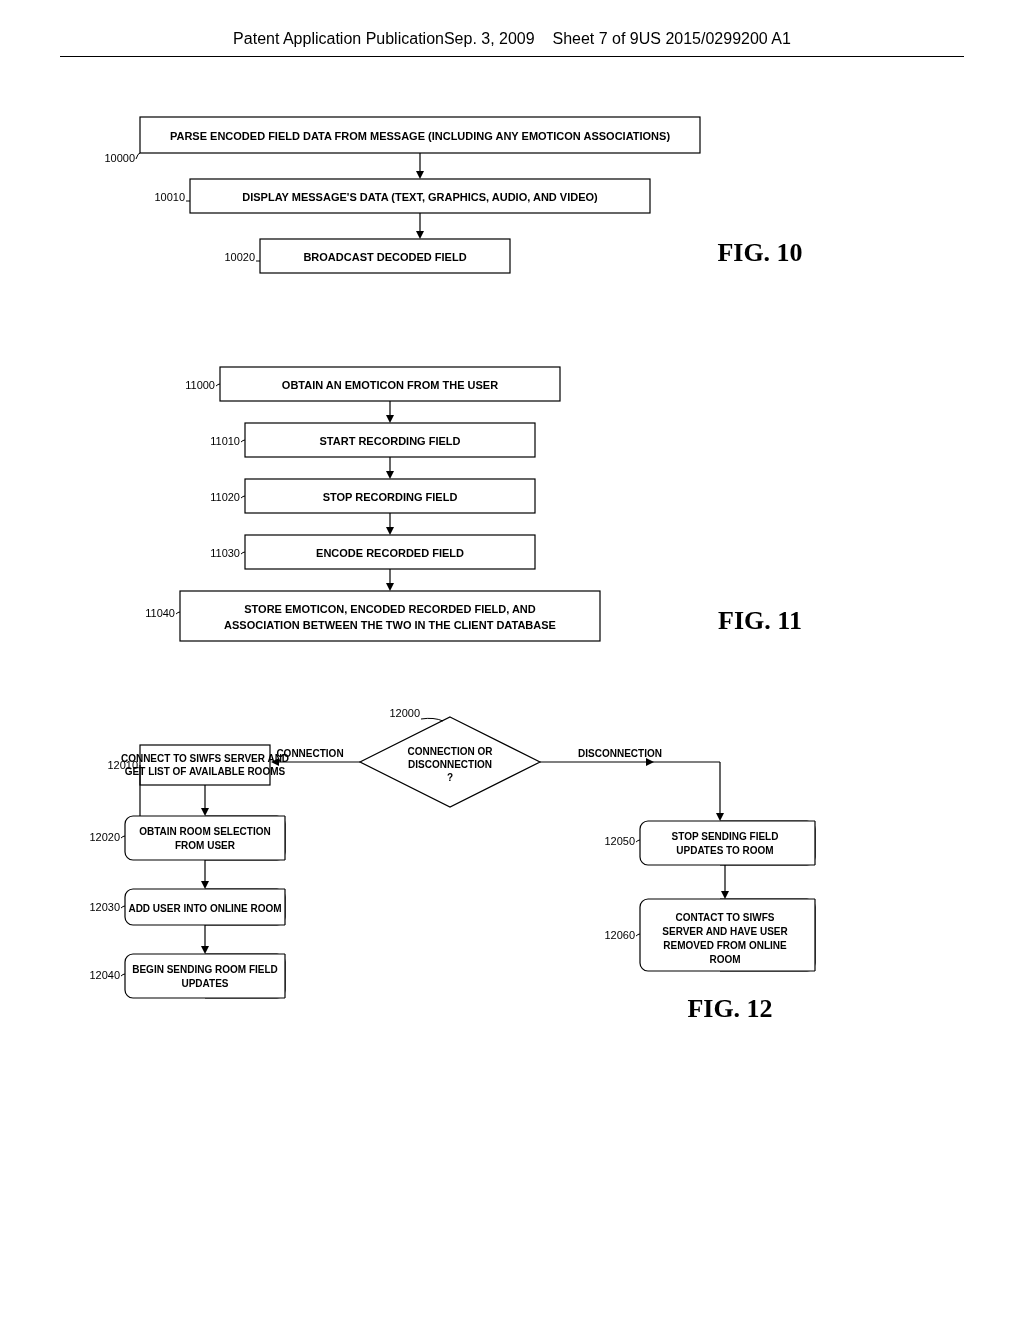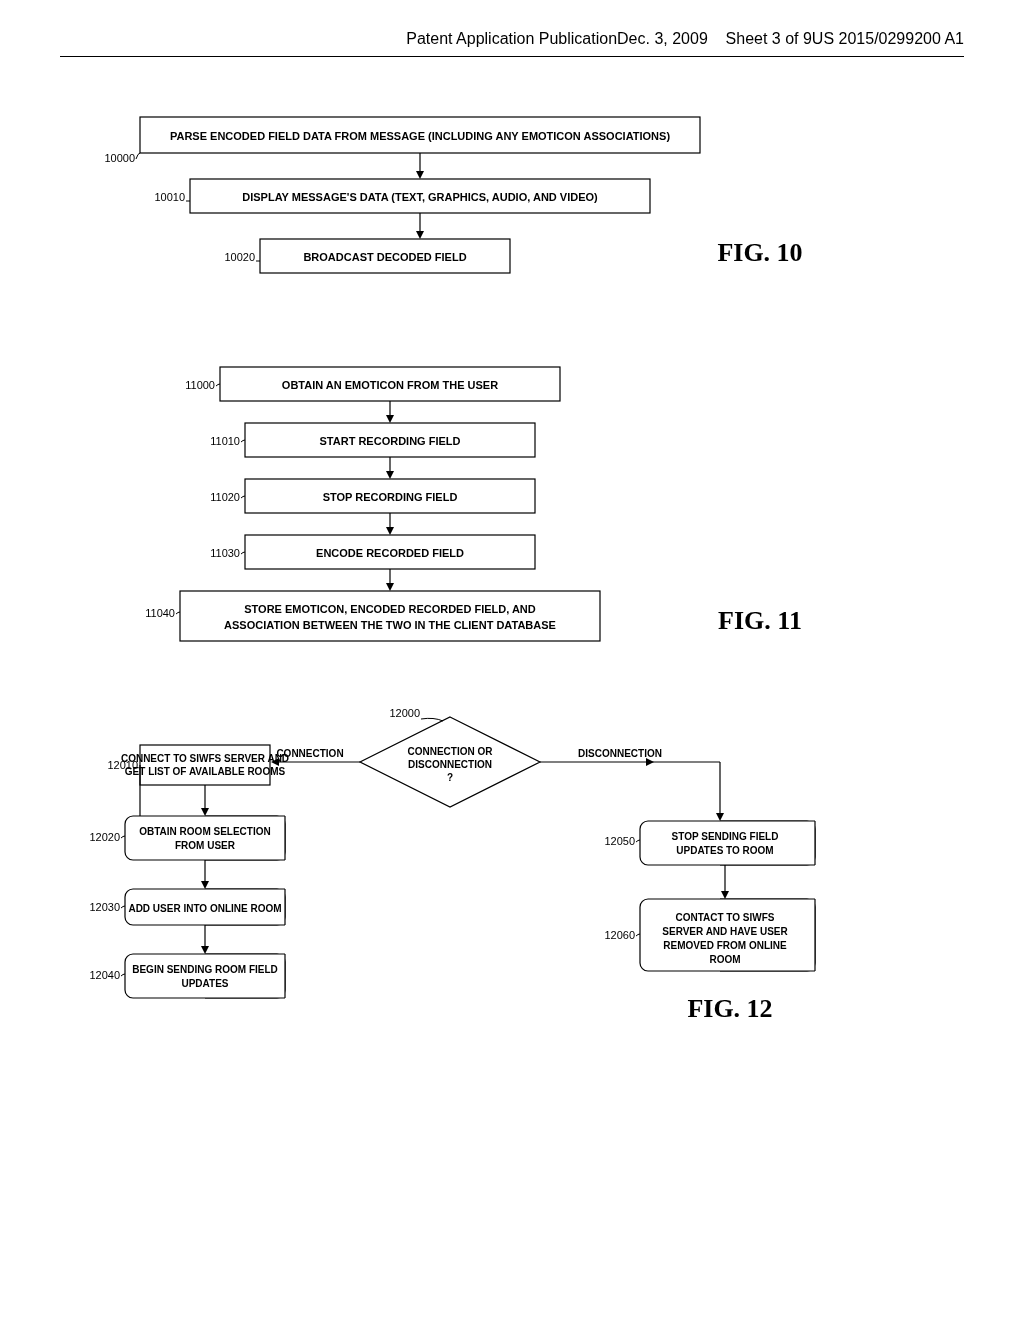--- a/index.html
+++ b/index.html
@@ -16,21 +16,21 @@
       width: 1024px;
       min-height: 1320px;
       background: #fff;
       padding: 30px 60px;
       position: relative;
     }
 
     
     .header {
       display: flex;
-      justify-content: flex-end;
+      justify-content: center;
       align-items: center;
       border-bottom: 1px solid #000;
       padding-bottom: 8px;
       margin-bottom: 40px;
     }
 
     
     .diagram-section {
       margin-bottom: 50px;
       position: relative;
@@ -42,22 +42,22 @@
     }
   </style>
 </head>
 <body>
 
 <div class="page">
 
   <div class="header">
     <div>Patent Application Publication</div>
     <div>
-      <span>Dec. 3, 2009</span>&nbsp;&nbsp;&nbsp;
-      <span>Sheet 3 of 9</span>
+      <span>Sep. 3, 2009</span>&nbsp;&nbsp;&nbsp;
+      <span>Sheet 7 of 9</span>
     </div>
     <div>US 2015/0299200 A1</div>
   </div>
 
   <div class="diagram-section">
     <svg class="diagram-svg" width="860" height="210">
 
       <rect x="80" y="20" width="560" height="36" fill="white" stroke="black" stroke-width="1.2"></rect>
       <text x="360" y="43" text-anchor="middle" font-size="11" font-weight="bold" font-family="Arial">PARSE ENCODED FIELD DATA FROM MESSAGE (INCLUDING ANY EMOTICON ASSOCIATIONS)</text>
       <text x="75" y="65" text-anchor="end" font-size="11" font-family="Arial">10000</text>

